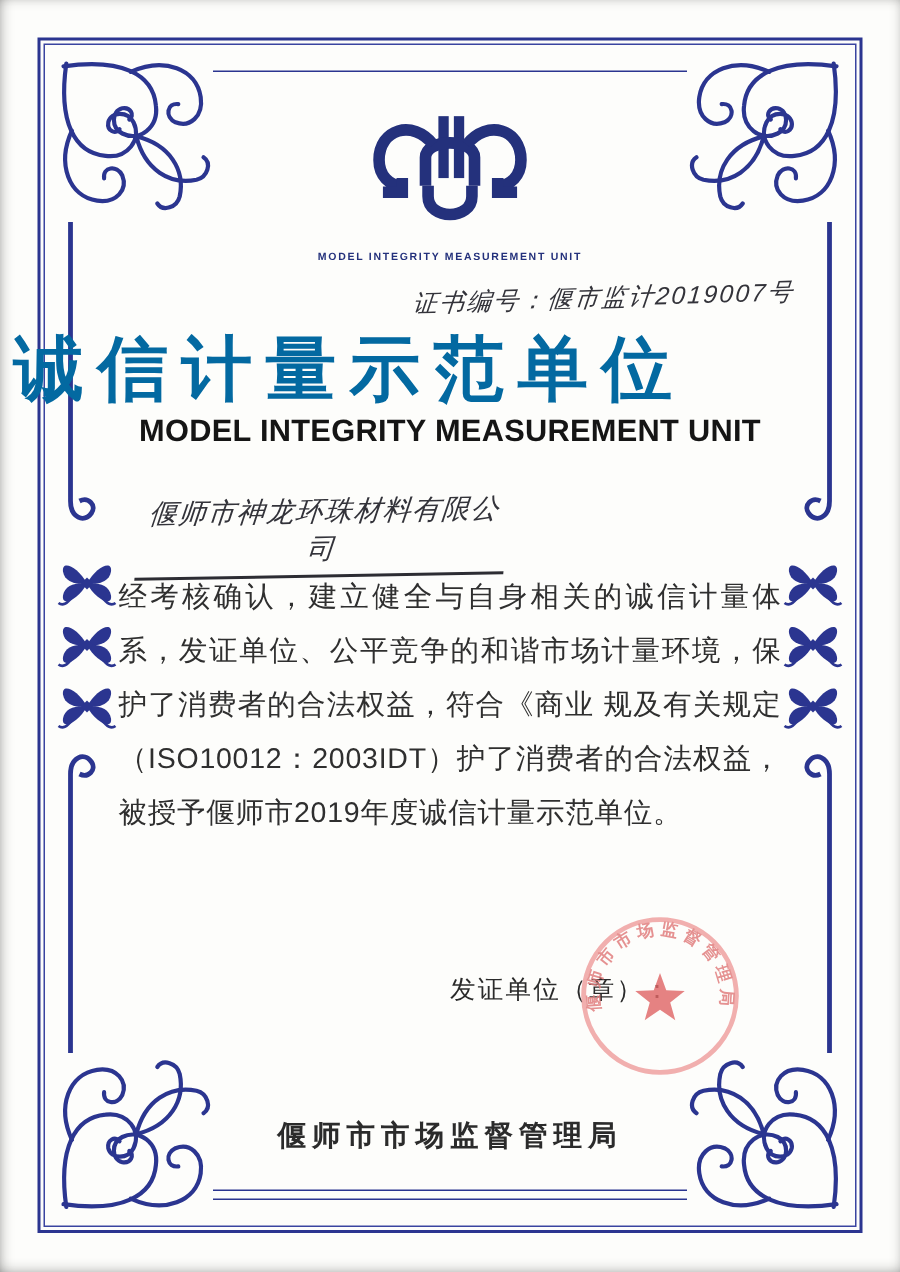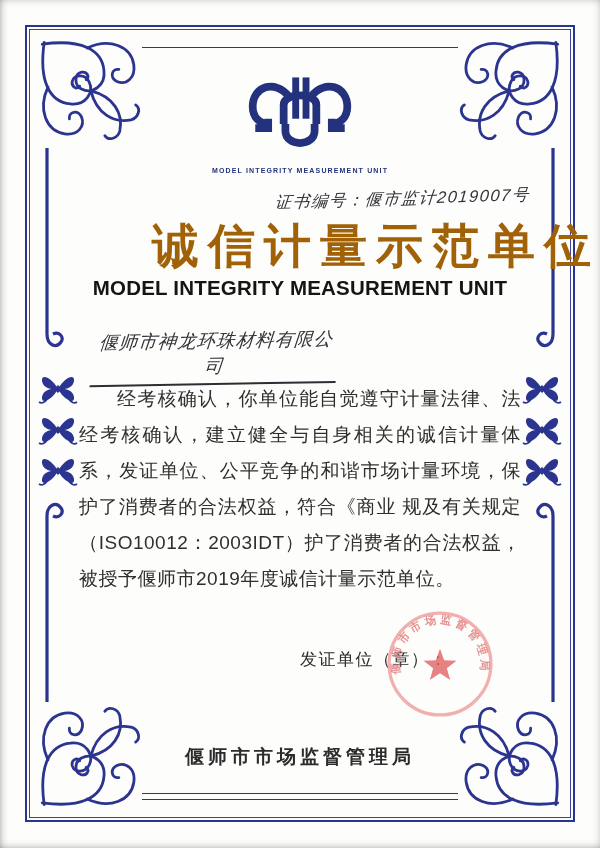--- a/index.html
+++ b/index.html
@@ -47,23 +47,23 @@
   .logo svg{width:122px;height:86px;color:var(--logo-blue);}
   .logo-caption{margin-top:3px;font-size:7px;font-weight:bold;letter-spacing:1.15px;color:var(--logo-blue);}
   
   .certno{
     position:absolute;top:188px;right:70px;
     font-size:16.5px;color:var(--hand);letter-spacing:1.5px;
     transform:rotate(-1.8deg) skewX(-7deg);font-style:italic;
   }
   
   .title{
-    position:absolute;top:215px;left:0;width:100%;margin:0;text-align:right;
+    position:absolute;top:215px;left:0;width:100%;margin:0;text-align:left;
     font-family:"DejaVu Serif","Liberation Serif",serif;
-    font-size:47px;font-weight:900;letter-spacing:9px;color:#a16207;text-indent:9px;
+    font-size:47px;font-weight:900;letter-spacing:9px;color:#0369a1;text-indent:9px;
   }
   .subtitle{
     position:absolute;top:276px;left:0;width:100%;text-align:center;
     font-size:20.5px;font-weight:bold;letter-spacing:0.2px;color:#151515;
   }
   
   .awardee{
     position:absolute;top:328px;left:92px;width:246px;
     padding-bottom:5px;border-bottom:2px solid #2d2d33;
     font-size:18.5px;color:var(--hand);text-align:center;letter-spacing:1px;
@@ -209,21 +209,20 @@
   </div>
 
   <div class="certno"><span>证书编号：</span><span>偃市监计2019007号</span></div>
 
   <h1 class="title">诚信计量示范单位</h1>
   <div class="subtitle">MODEL INTEGRITY MEASUREMENT UNIT</div>
 
   <div class="awardee">偃师市神龙环珠材料有限公司</div>
 
   <div class="bodytext">
-    <span class="bline first">经考核确认，你单位能自觉遵守计量法律、法</span>
     <span class="bline">经考核确认，建立健全与自身相关的诚信计量体</span>
     <span class="bline">系，发证单位、公平竞争的和谐市场计量环境，保</span>
     <span class="bline">护了消费者的合法权益，符合《商业 规及有关规定</span>
     <span class="bline">（ISO10012：2003IDT）护了消费者的合法权益，</span>
     <span class="bline last">被授予偃师市2019年度诚信计量示范单位。</span>
   </div>
 
   <div class="issuer">发证单位（章）：</div>
   <div class="seal">
     <svg viewBox="0 0 110 110">

